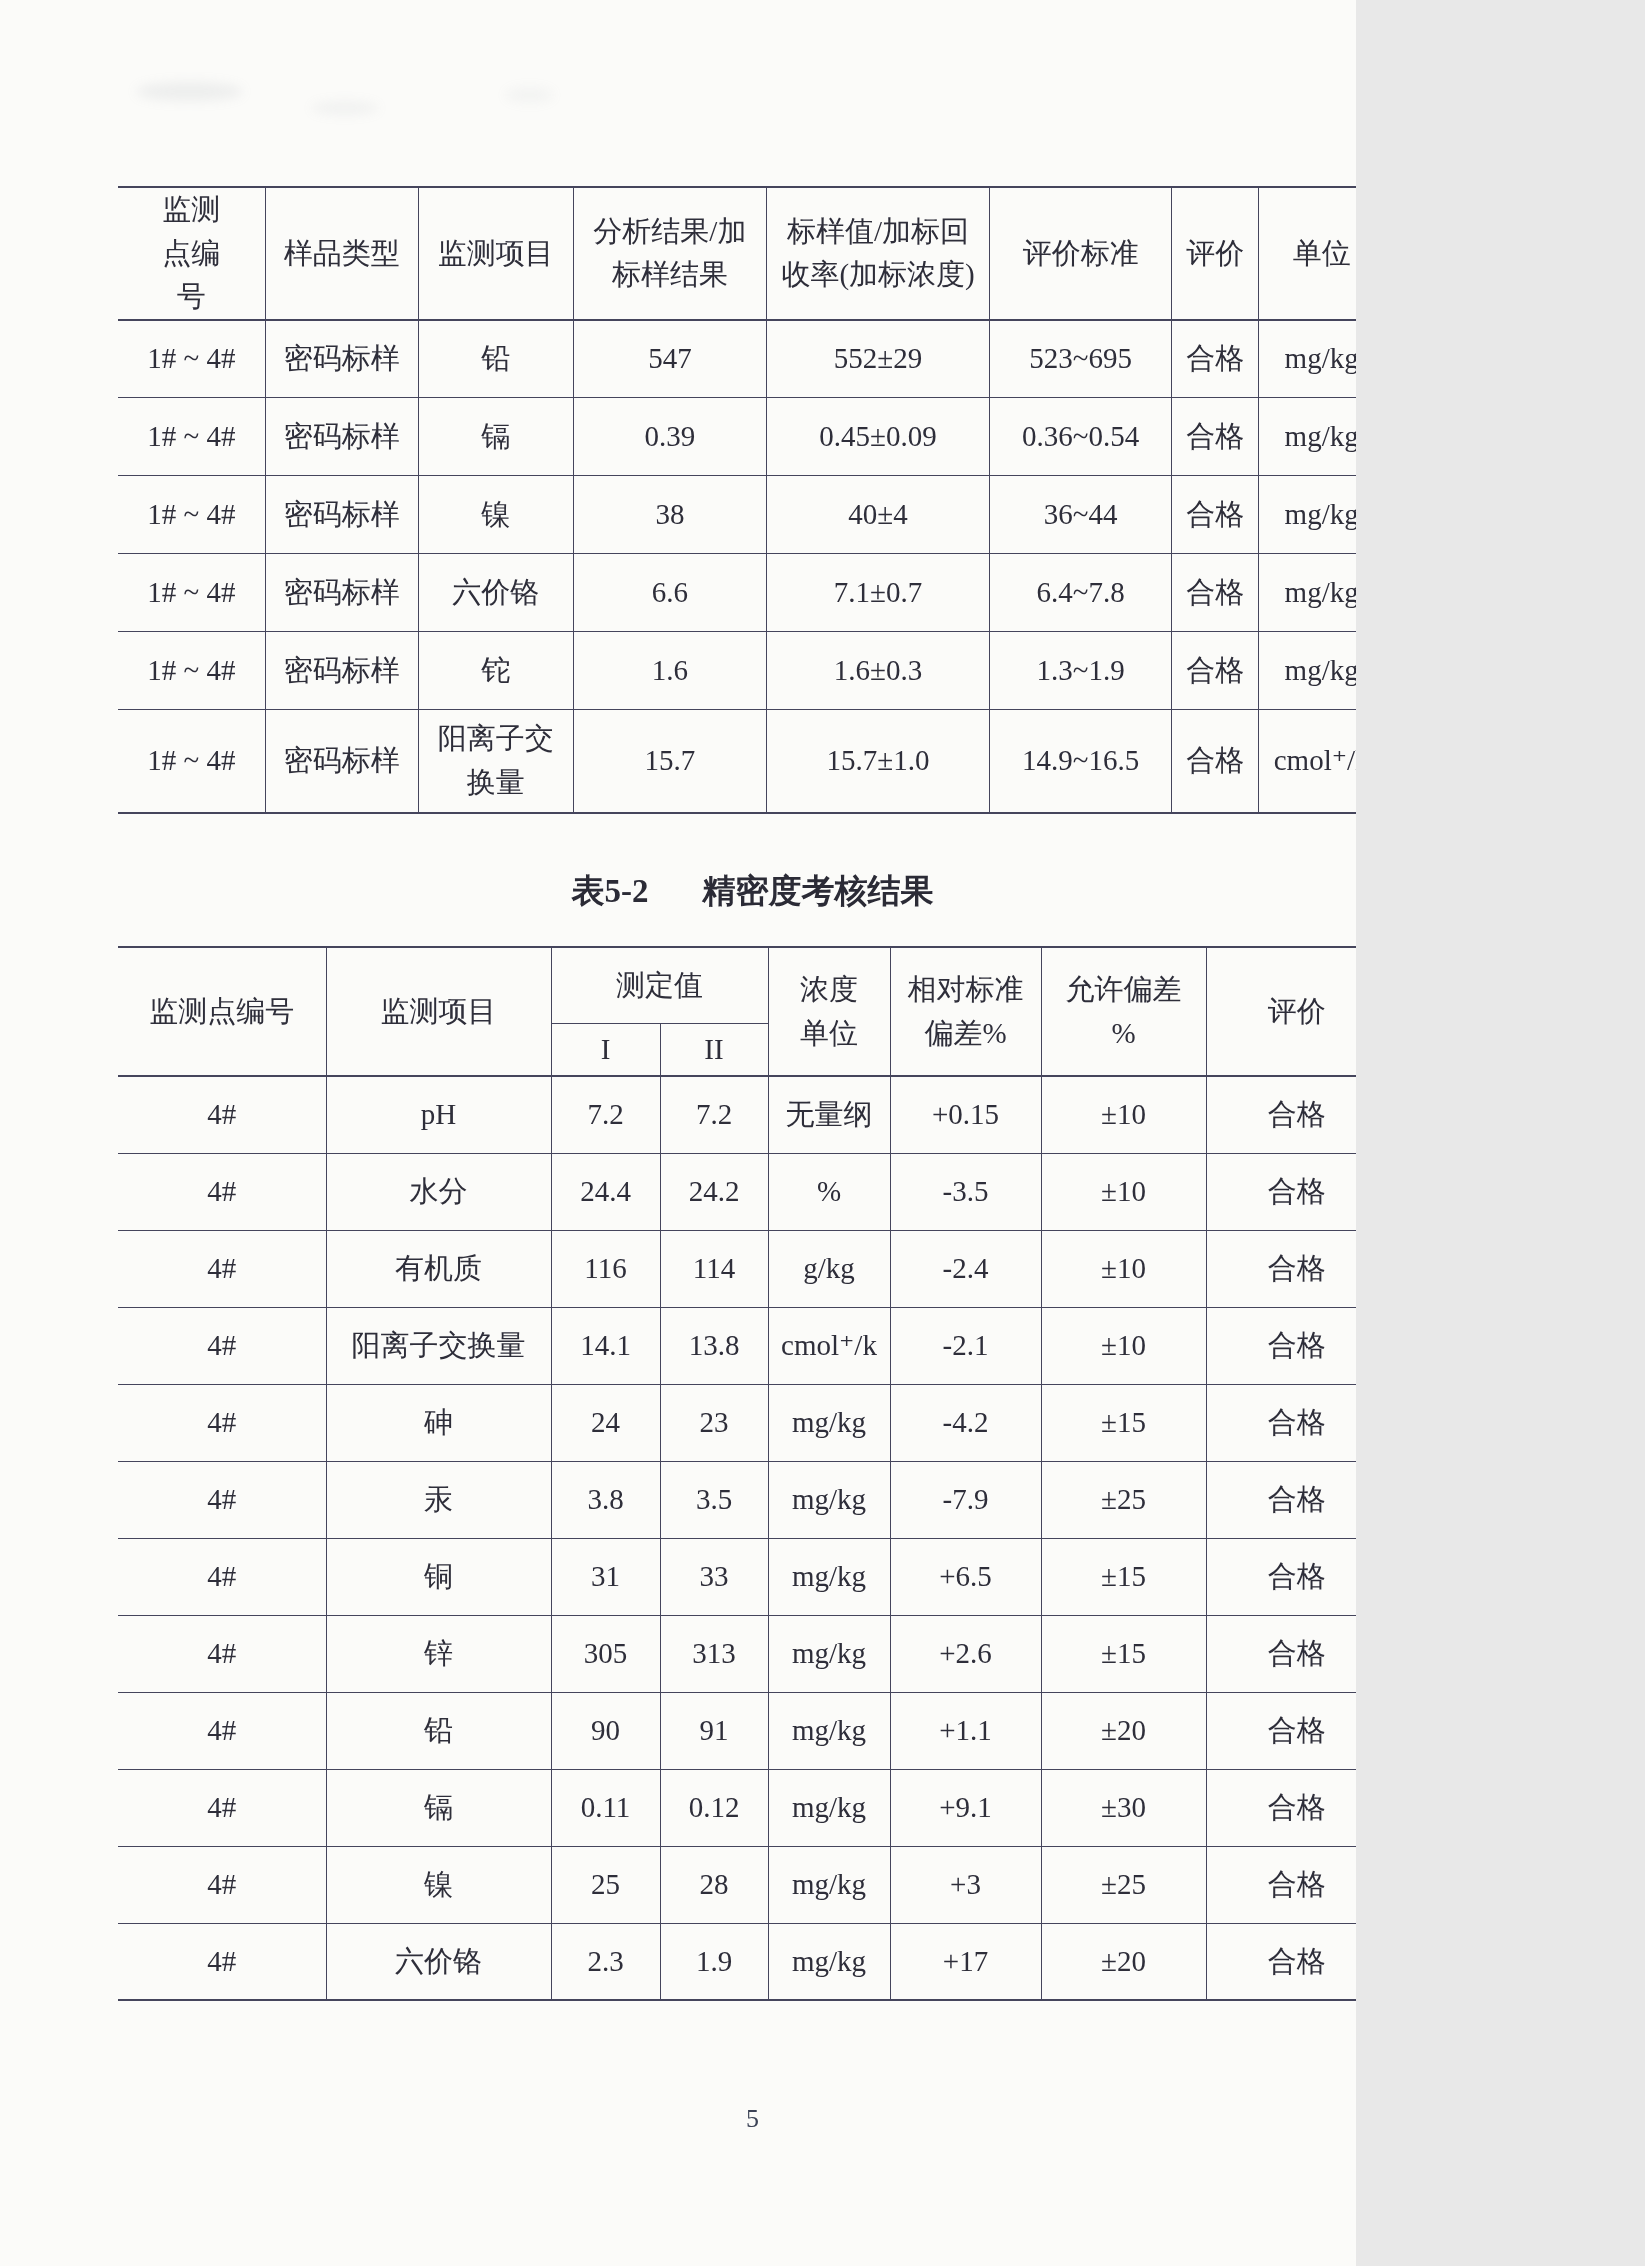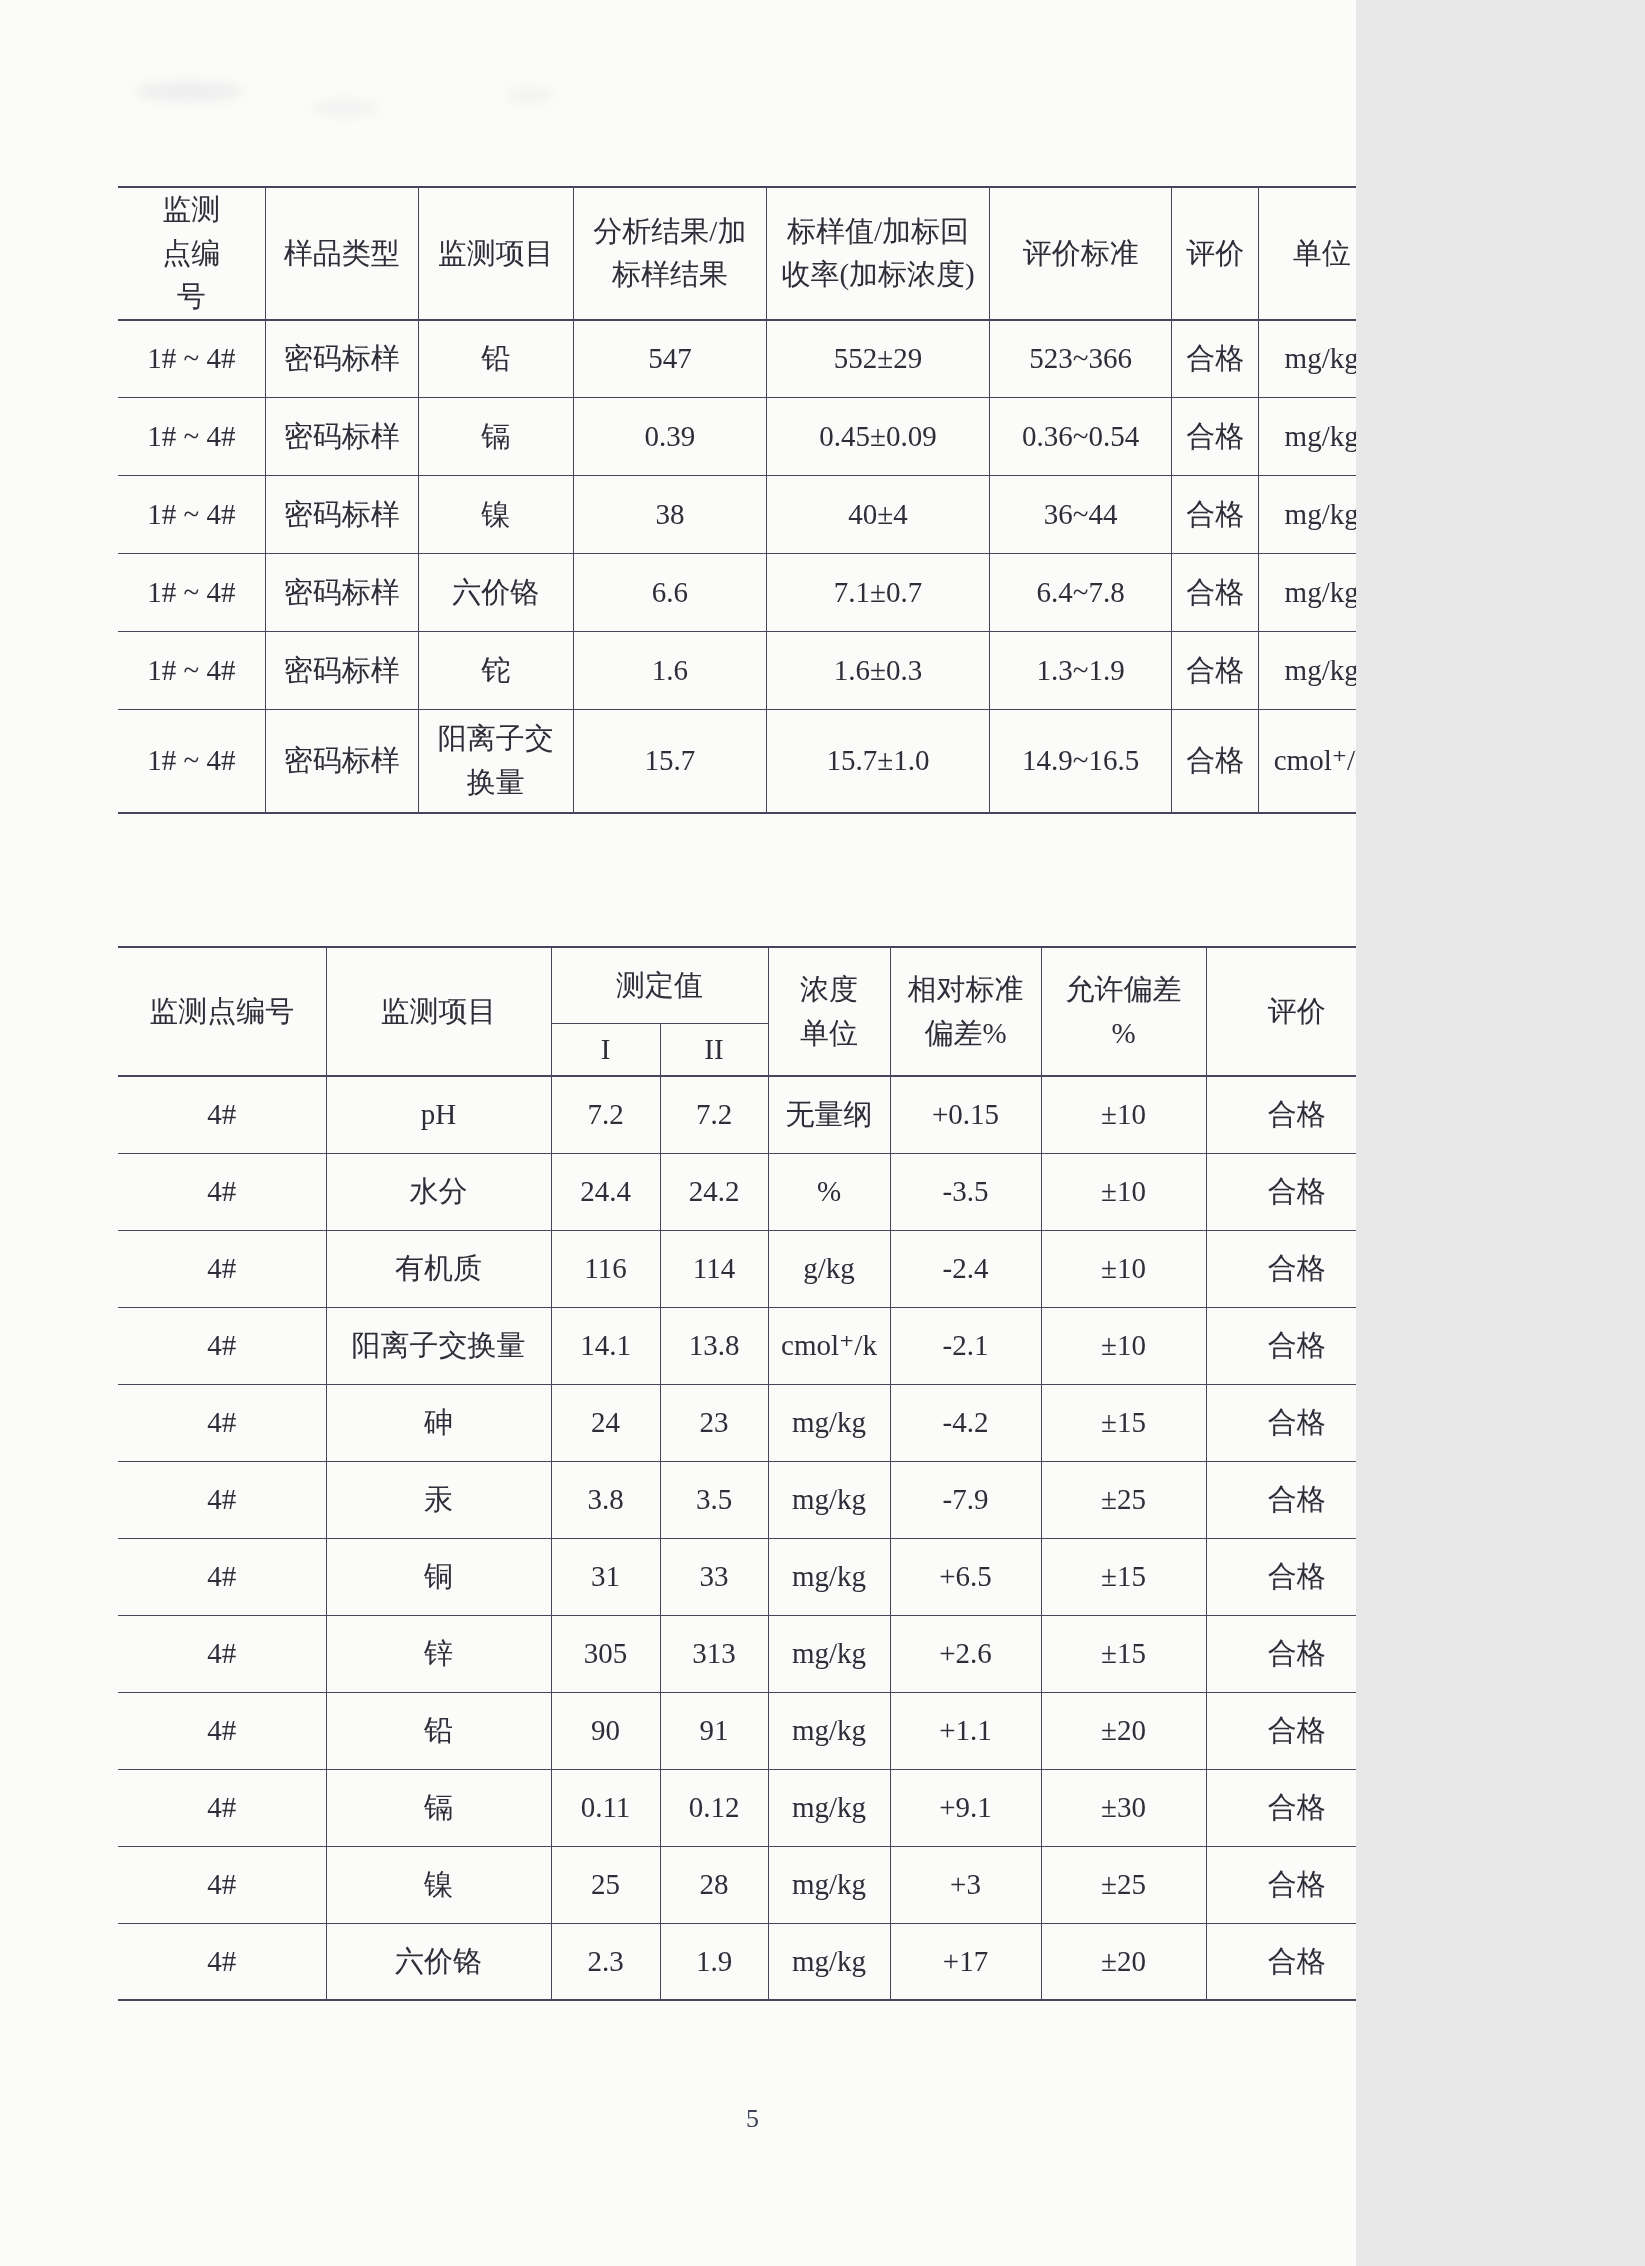--- a/index.html
+++ b/index.html
@@ -91,21 +91,21 @@
         <th>单位</th>
       </tr>
     </thead>
     <tbody>
         <tr>
           <td>1# ~ 4#</td>
           <td>密码标样</td>
           <td>铅</td>
           <td>547</td>
           <td>552±29</td>
-          <td>523~366</td>
+          <td>523~695</td>
           <td>合格</td>
           <td>mg/kg</td>
         </tr>
         <tr>
           <td>1# ~ 4#</td>
           <td>密码标样</td>
           <td>镉</td>
           <td>0.39</td>
           <td>0.45±0.09</td>
           <td>0.36~0.54</td>
@@ -149,20 +149,23 @@
 换量</td>
           <td>15.7</td>
           <td>15.7±1.0</td>
           <td>14.9~16.5</td>
           <td>合格</td>
           <td>cmol⁺/k</td>
         </tr>
       </tbody>
   </table>
 
+  <div class="tbl-title">
+    <span>表5-2</span><span class="gap"></span><span>精密度考核结果</span>
+  </div>
 
   <table id="t2">
     <colgroup>
       <col style="width:208px">
         <col style="width:225px">
         <col style="width:109px">
       <col style="width:108px">
         <col style="width:122px">
         <col style="width:151px">
       <col style="width:165px">

